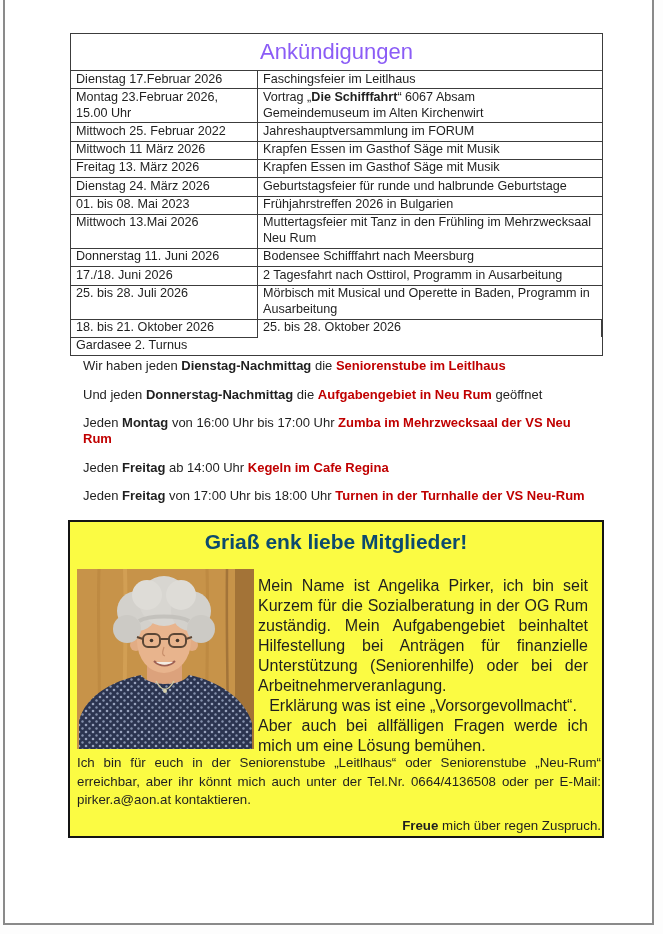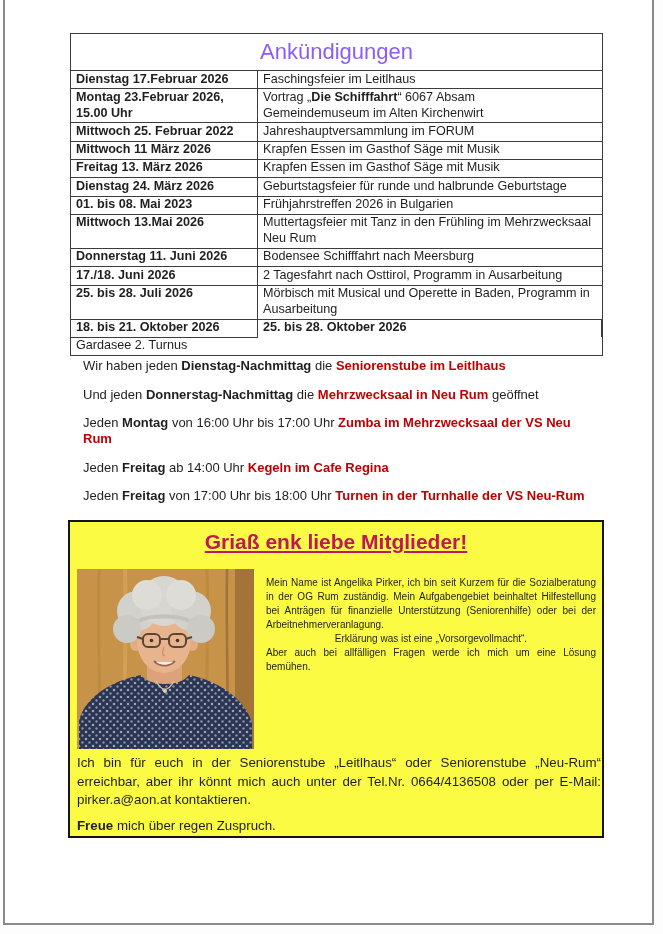--- a/index.html
+++ b/index.html
@@ -22,54 +22,54 @@
   }
   .annc-title{
     grid-column:1/3;text-align:center;
     font-size:22px;line-height:26px;padding:5px 0 5px 0;
     color:#8b5cf6;
   }
   .cell{
     padding:0.5px 5px 1px 5px;border-top:1px solid #3c3c3c;
     white-space:pre-line;box-sizing:border-box;
   }
-  .cell-date{border-right:1px solid #3c3c3c;font-weight:bold;}
+  .cell-date{border-right:1px solid #3c3c3c;}
   
   .weekly{
     position:absolute;left:78px;top:358px;width:520px;
     font-size:13px;line-height:16px;
   }
   .weekly .wline{margin:0 0 12.5px 0;}
   .b{font-weight:bold;}
   .red{color:#c00000;}
   
   .greet-box{
     position:absolute;left:63px;top:520px;width:536px;height:318px;
     background:#fbfb43;border:2px solid #141414;box-sizing:border-box;
   }
   .greet-heading{
     margin-top:8px;text-align:center;
-    font-size:21px;font-weight:bold;color:#be185d;text-decoration:underline;
+    font-size:21px;font-weight:bold;color:#0c4a6e;
   }
   .portrait{
     position:absolute;left:7px;top:47px;width:177px;height:180px;
   }
   .greet-intro{
-    position:absolute;left:196px;top:54px;width:330px;
-    font-size:10px;line-height:14px;
+    position:absolute;left:188px;top:54px;width:330px;
+    font-size:16px;line-height:20px;
   }
   .greet-intro p{margin:0;text-align:justify;}
   .greet-intro p.nojust{text-align:center;}
   .greet-contact{
     position:absolute;left:7px;top:232px;width:524px;
     font-size:13.3px;line-height:18.6px;text-align:justify;margin:0;
   }
   .greet-closing{
     position:absolute;left:7px;top:295px;width:524px;
-    font-size:13.3px;line-height:18px;margin:0;
+    font-size:13.3px;line-height:18px;margin:0;text-align:right;
   }
 </style>
 </head>
 <body>
 
 <div class="page-frame">
 
   <div class="annc-table">
     <div class="annc-title">Ankündigungen</div>
 
@@ -111,21 +111,21 @@
       <div class="cell cell-date">18. bis 21. Oktober 2026</div>
 
       <div class="cell cell-date">25. bis 28. Oktober 2026</div>
       <div class="cell cell-event"><span>Gardasee 2. Turnus</span></div>
     </div>
 
   <div class="weekly">
 
       <p class="wline"><span>Wir haben jeden </span><span class="b">Dienstag-Nachmittag</span><span> die </span><span class="b red">Seniorenstube im Leitlhaus</span></p>
 
-      <p class="wline"><span>Und jeden </span><span class="b">Donnerstag-Nachmittag</span><span> die </span><span class="b red">Mehrzwecksaal in Neu Rum</span><span> geöffnet</span></p>
+      <p class="wline"><span>Und jeden </span><span class="b">Donnerstag-Nachmittag</span><span> die </span><span class="b red">Aufgabengebiet in Neu Rum</span><span> geöffnet</span></p>
 
       <p class="wline"><span>Jeden </span><span class="b">Montag</span><span> von 16:00 Uhr bis 17:00 Uhr </span><span class="b red">Zumba im Mehrzwecksaal der VS Neu Rum</span></p>
 
       <p class="wline"><span>Jeden </span><span class="b">Freitag</span><span> ab 14:00 Uhr </span><span class="b red">Kegeln im Cafe Regina</span></p>
 
       <p class="wline"><span>Jeden </span><span class="b">Freitag</span><span> von 17:00 Uhr bis 18:00 Uhr </span><span class="b red">Turnen in der Turnhalle der VS Neu-Rum</span></p>
     </div>
 
   <div class="greet-box">
     <div class="greet-heading">Griaß enk liebe Mitglieder!</div>

